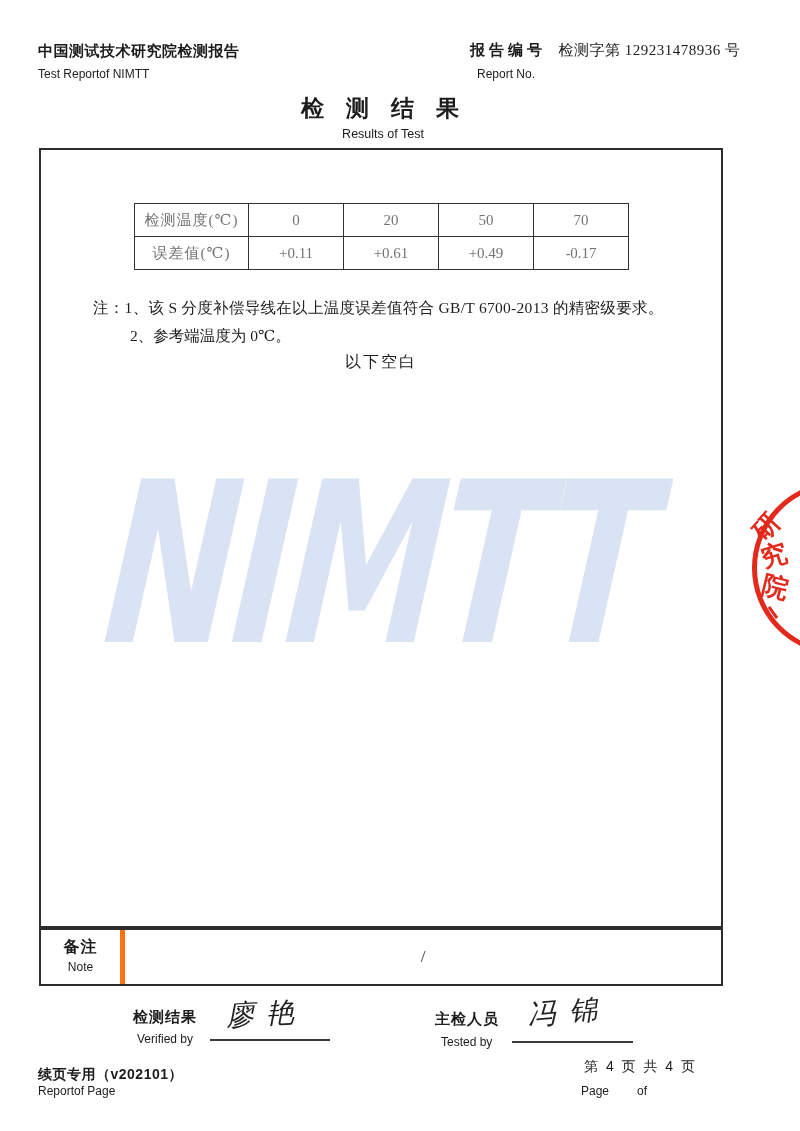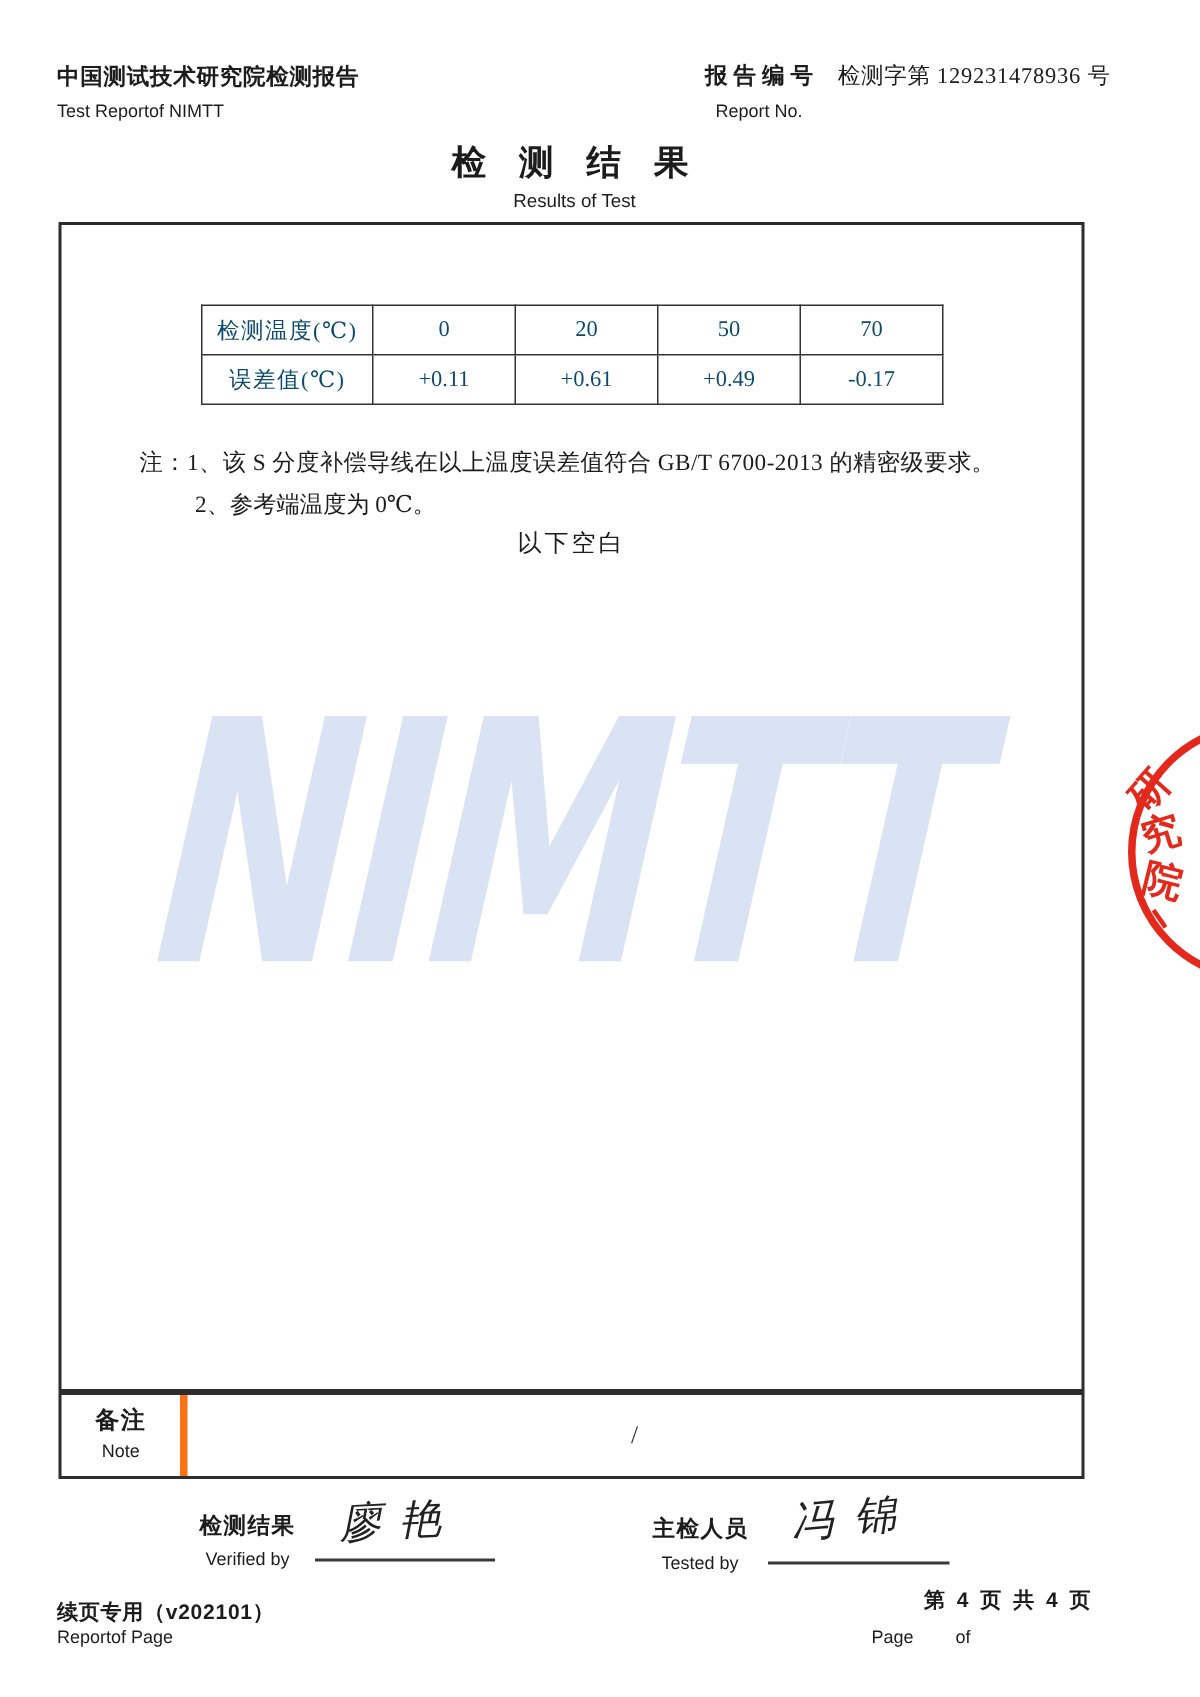--- a/index.html
+++ b/index.html
@@ -21,21 +21,21 @@
 
   
   .doc-title { left:0; top:93px; width:782px; text-align:center;
     font-size:23px; font-weight:bold; letter-spacing:22px; }
   .doc-subtitle { left:0; top:127px; width:766px; text-align:center; font-size:12.5px; }
 
   
   .main-box { left:39px; top:148px; width:684px; height:780px; border:2px solid #2d2d2d; }
 
   .results-table { position:absolute; left:93px; top:53px; border-collapse:collapse;
-    font-family:"Liberation Serif","DejaVu Serif",serif; font-size:15px; color:#0c4a6e; }
+    font-family:"Liberation Serif","DejaVu Serif",serif; font-size:15px; color:#737373; }
   .results-table td { border:1px solid #333; text-align:center; height:33px; padding:0 4px; }
   .col-label { width:114px; letter-spacing:1px; }
   .col-val   { width:95px; }
 
   .note-line1 { left:52px; top:148px; width:630px;
     font-family:"Liberation Serif","DejaVu Serif",serif; font-size:15.5px; letter-spacing:0.3px; }
   .note-line2 { left:52px; top:176px; padding-left:37px;
     font-family:"Liberation Serif","DejaVu Serif",serif; font-size:15.5px; }
   .blank-below { left:0; top:202px; width:680px; text-align:center;
     font-family:"Liberation Serif","DejaVu Serif",serif; font-size:16px; letter-spacing:2px; }
@@ -78,21 +78,21 @@
   .v-line{ left:210px; top:1008px; width:120px; height:33px; }
   .v-sig { left:226px; top:995px; font-size:28px; letter-spacing:12px; transform:rotate(-3deg); }
   .t-zh  { left:435px; top:1010px; }
   .t-en  { left:441px; top:1035px; }
   .t-line{ left:512px; top:1010px; width:121px; height:33px; }
   .t-sig { left:527px; top:993px; font-size:28px; letter-spacing:14px; transform:rotate(-5deg); }
 
   
   .foot-left-zh { left:38px; top:1066px; font-size:14px; font-weight:bold; letter-spacing:0.5px; }
   .foot-left-en { left:38px; top:1084px; font-size:12px; }
-  .foot-page-zh { left:584px; top:1058px; font-size:14px; font-weight:bold; letter-spacing:2px;margin-left:32px; }
+  .foot-page-zh { left:584px; top:1058px; font-size:14px; font-weight:normal; letter-spacing:2px; }
   .foot-page-en { left:581px; top:1084px; font-size:12px; display:flex; gap:28px; }
 </style>
 </head>
 <body>
 
 <div class="page">
 
   <div class="abs org-zh">中国测试技术研究院检测报告</div>
   <div class="abs org-en">Test Reportof NIMTT</div>
   <div class="abs report-row">

